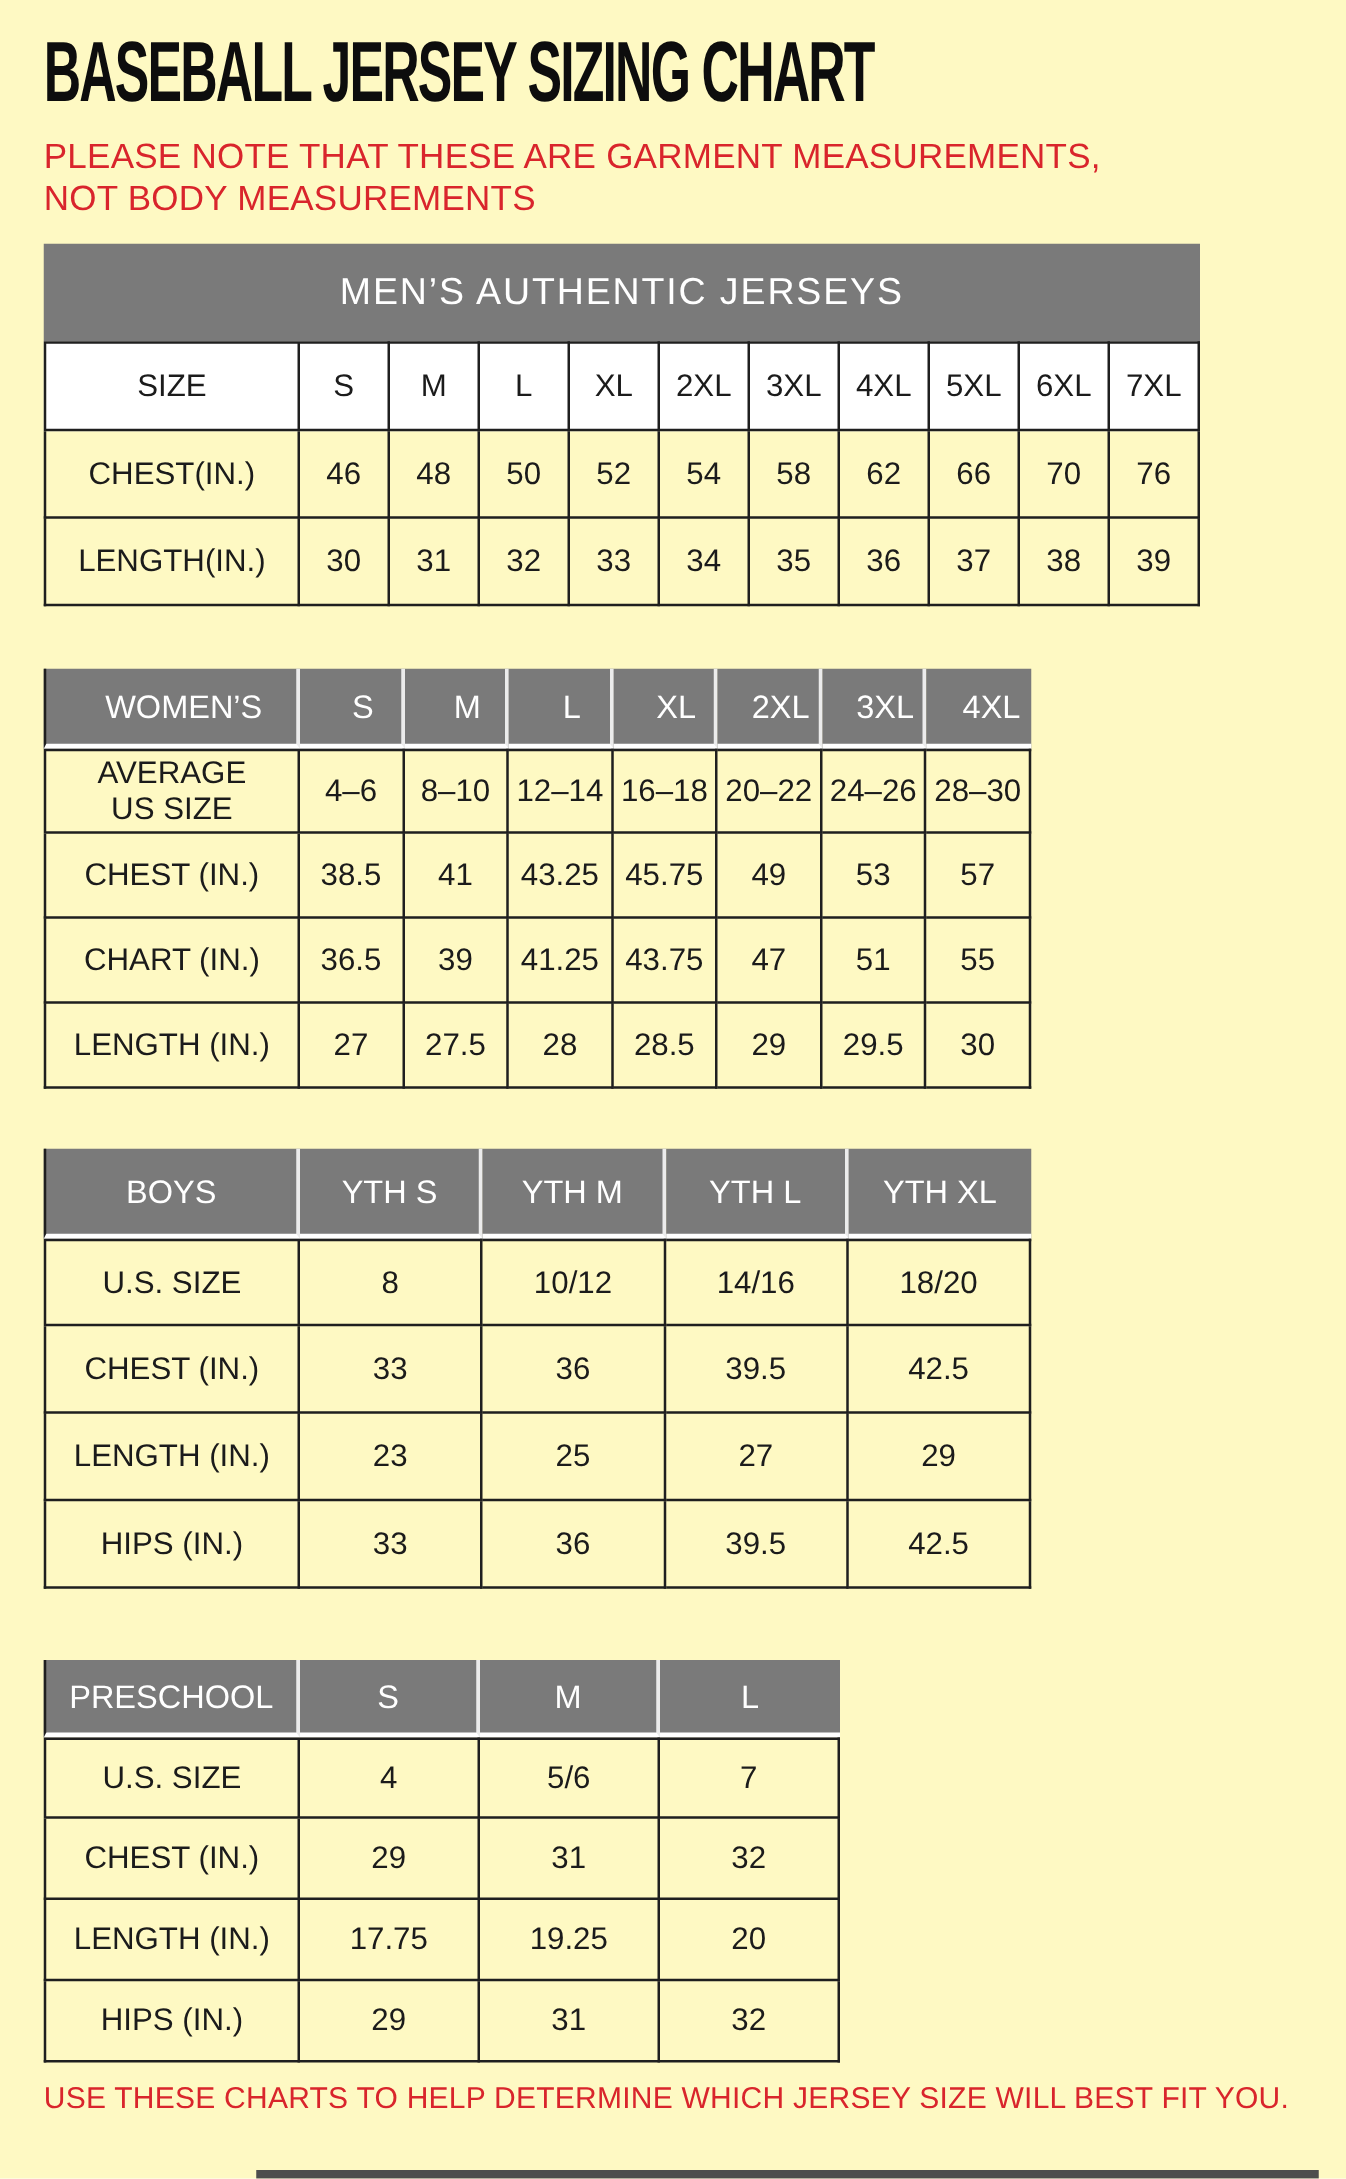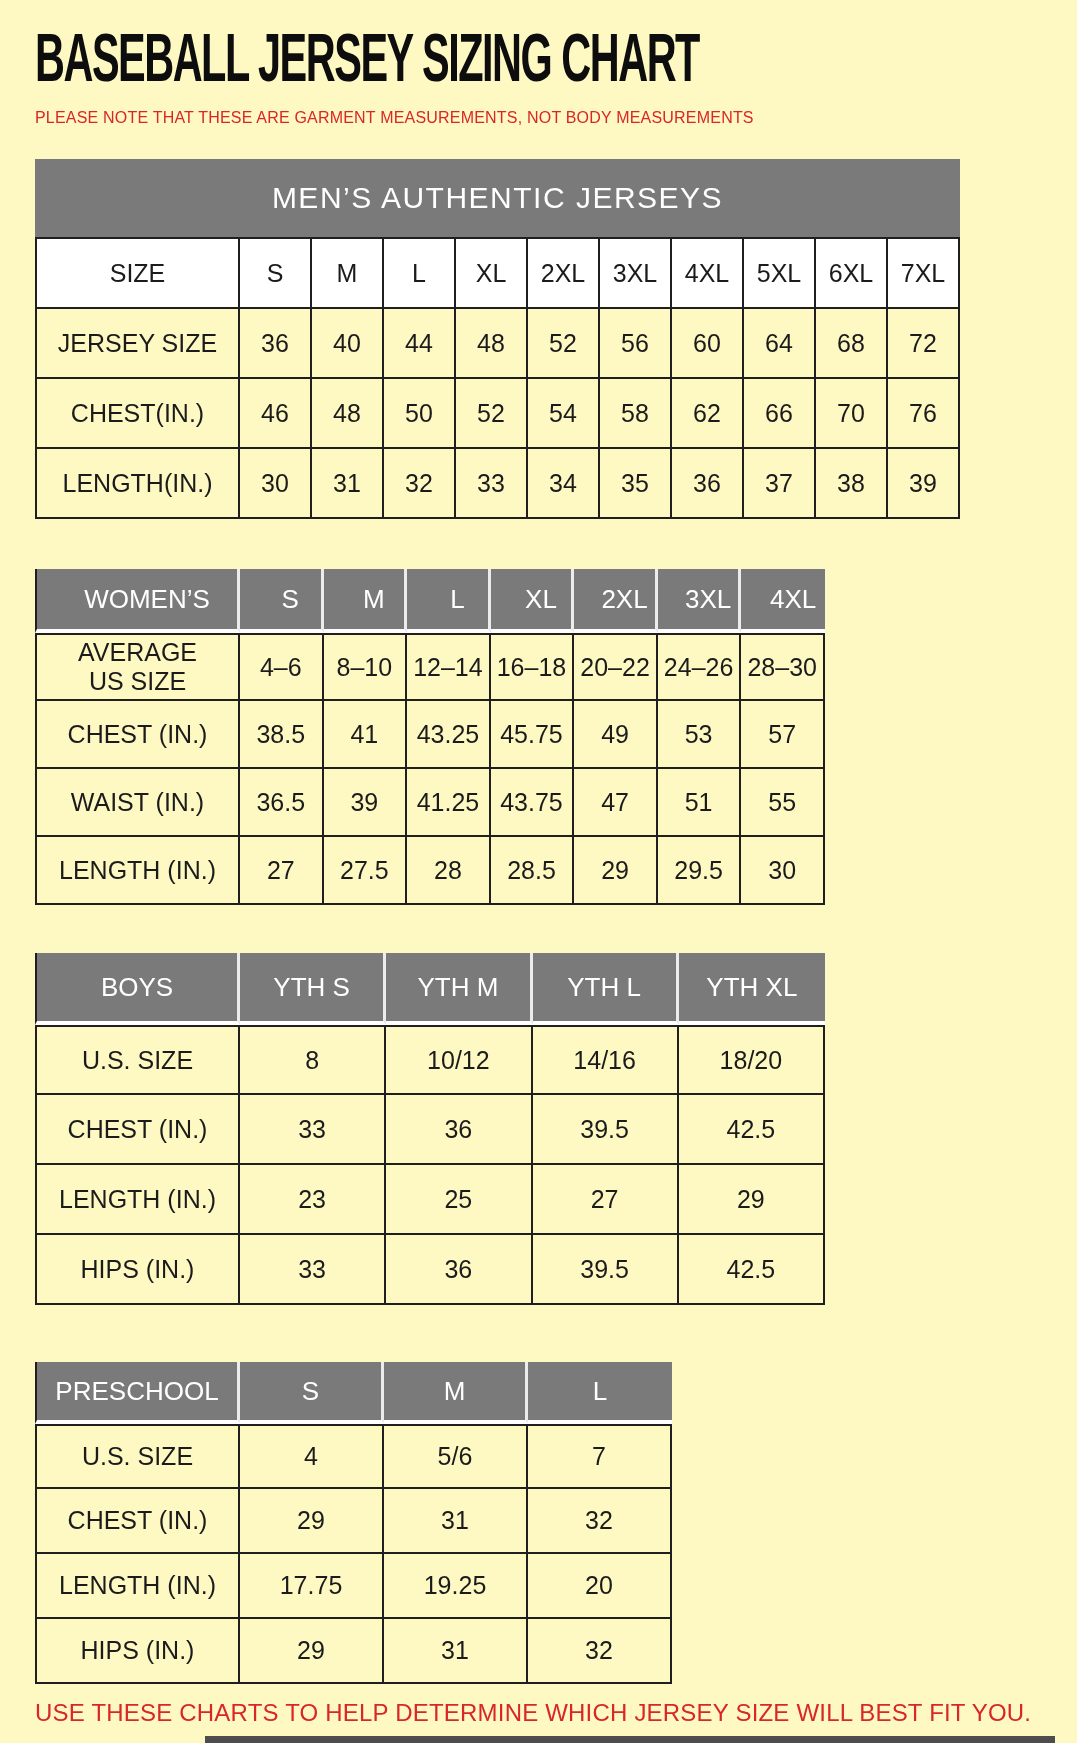--- a/index.html
+++ b/index.html
@@ -30,33 +30,33 @@
     transform:scale(0.74,1.22);
     transform-origin:0 60%;
     font-weight:700;
     font-size:56px;
     letter-spacing:-2px;
   }
   .note{
     margin:16px 0 0 0;
     max-width:900px;
     color:var(--red);
-    font-size:16px;
+    font-size:28px;
     line-height:1.2;
     letter-spacing:0.2px;
   }
   .footer-note{
     margin:15px 0 0 0;
     color:var(--red);
     font-size:24px;
     letter-spacing:0.2px;
     white-space:nowrap;
   }
   .table-block{margin:0;}
-  .tb-mens{margin-top:32px;}
+  .tb-mens{margin-top:20px;}
   .tb-womens{margin-top:50px;}
   .tb-boys{margin-top:48px;}
   .tb-preschool{margin-top:57px;}
   .banner{
     background:var(--gray);
     color:#fff;
     display:flex;
     align-items:center;
     justify-content:center;
     font-size:30px;
@@ -146,33 +146,20 @@
                 <th>2XL</th>
                 <th>3XL</th>
                 <th>4XL</th>
                 <th>5XL</th>
                 <th>6XL</th>
                 <th>7XL</th>
               </tr>
             </thead>
             <tbody>
               <tr>
-                <th class="rowlabel">JERSEY SIZE</th>
-                <td>36</td>
-                <td>40</td>
-                <td>44</td>
-                <td>48</td>
-                <td>52</td>
-                <td>56</td>
-                <td>60</td>
-                <td>64</td>
-                <td>68</td>
-                <td>72</td>
-              </tr>
-              <tr>
                 <th class="rowlabel">CHEST(IN.)</th>
                 <td>46</td>
                 <td>48</td>
                 <td>50</td>
                 <td>52</td>
                 <td>54</td>
                 <td>58</td>
                 <td>62</td>
                 <td>66</td>
                 <td>70</td>
@@ -234,21 +221,21 @@
                 <th class="rowlabel">CHEST (IN.)</th>
                 <td>38.5</td>
                 <td>41</td>
                 <td>43.25</td>
                 <td>45.75</td>
                 <td>49</td>
                 <td>53</td>
                 <td>57</td>
               </tr>
               <tr>
-                <th class="rowlabel">WAIST (IN.)</th>
+                <th class="rowlabel">CHART (IN.)</th>
                 <td>36.5</td>
                 <td>39</td>
                 <td>41.25</td>
                 <td>43.75</td>
                 <td>47</td>
                 <td>51</td>
                 <td>55</td>
               </tr>
               <tr>
                 <th class="rowlabel">LENGTH (IN.)</th>

